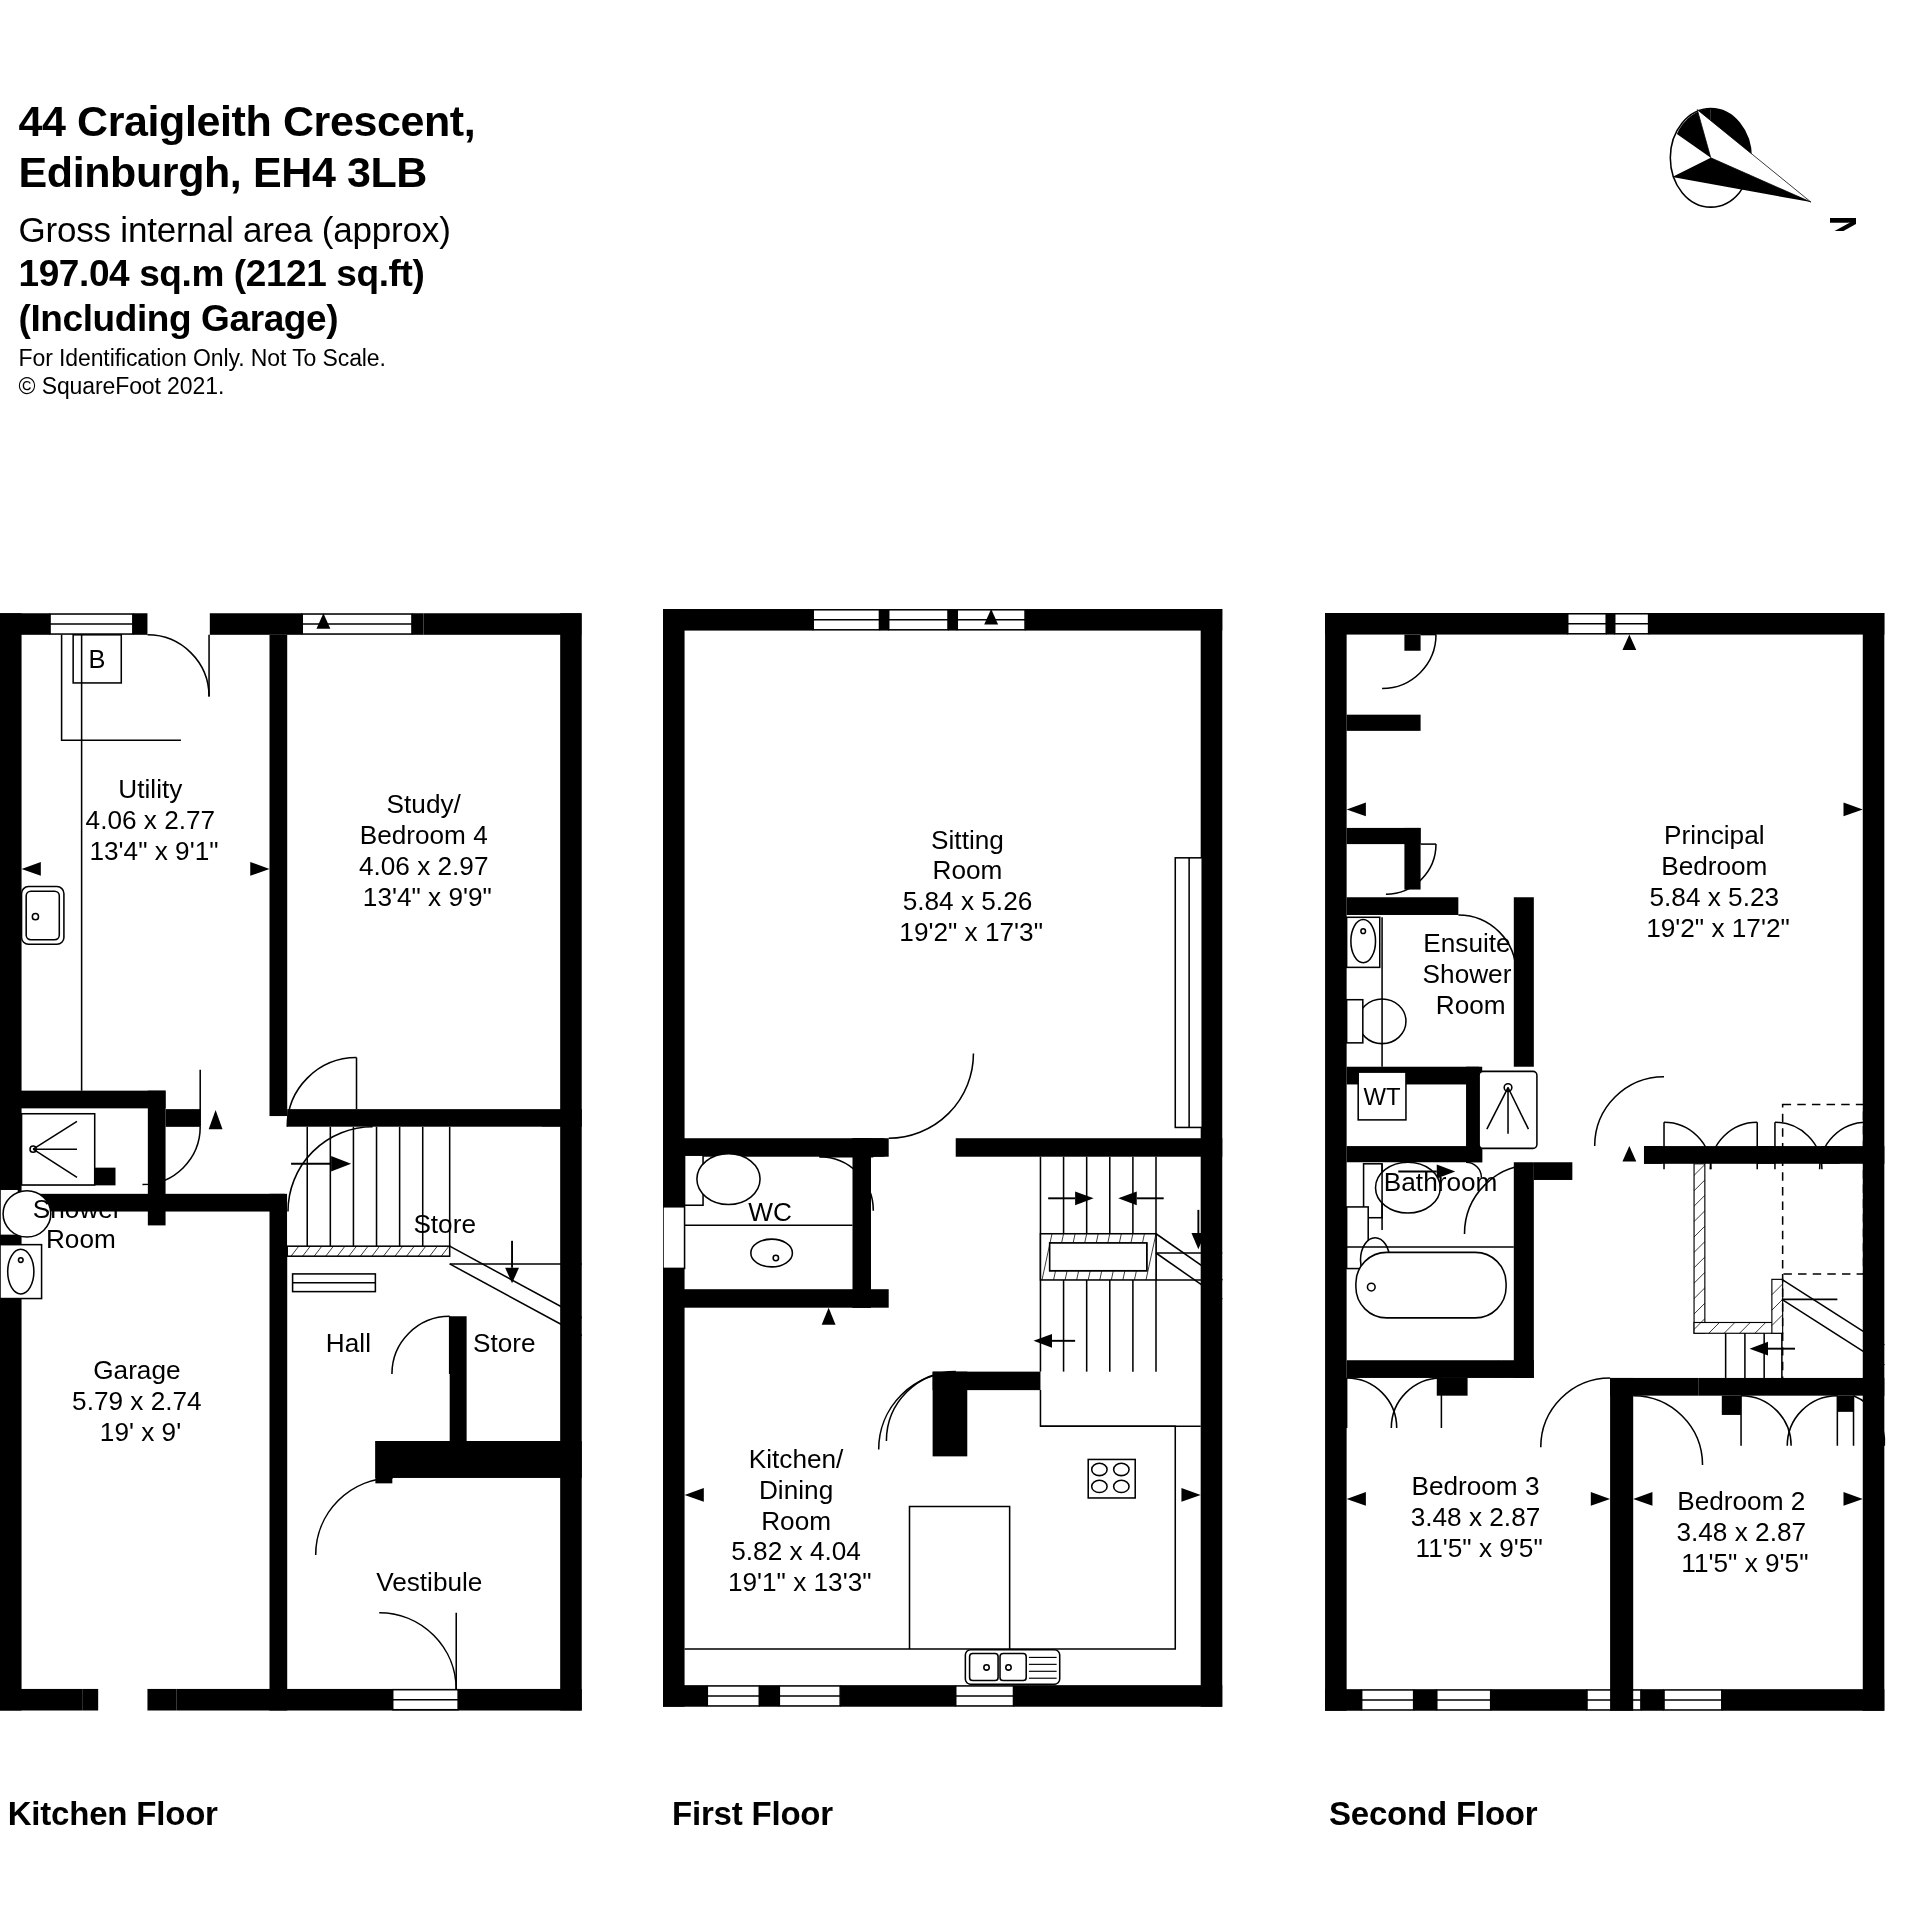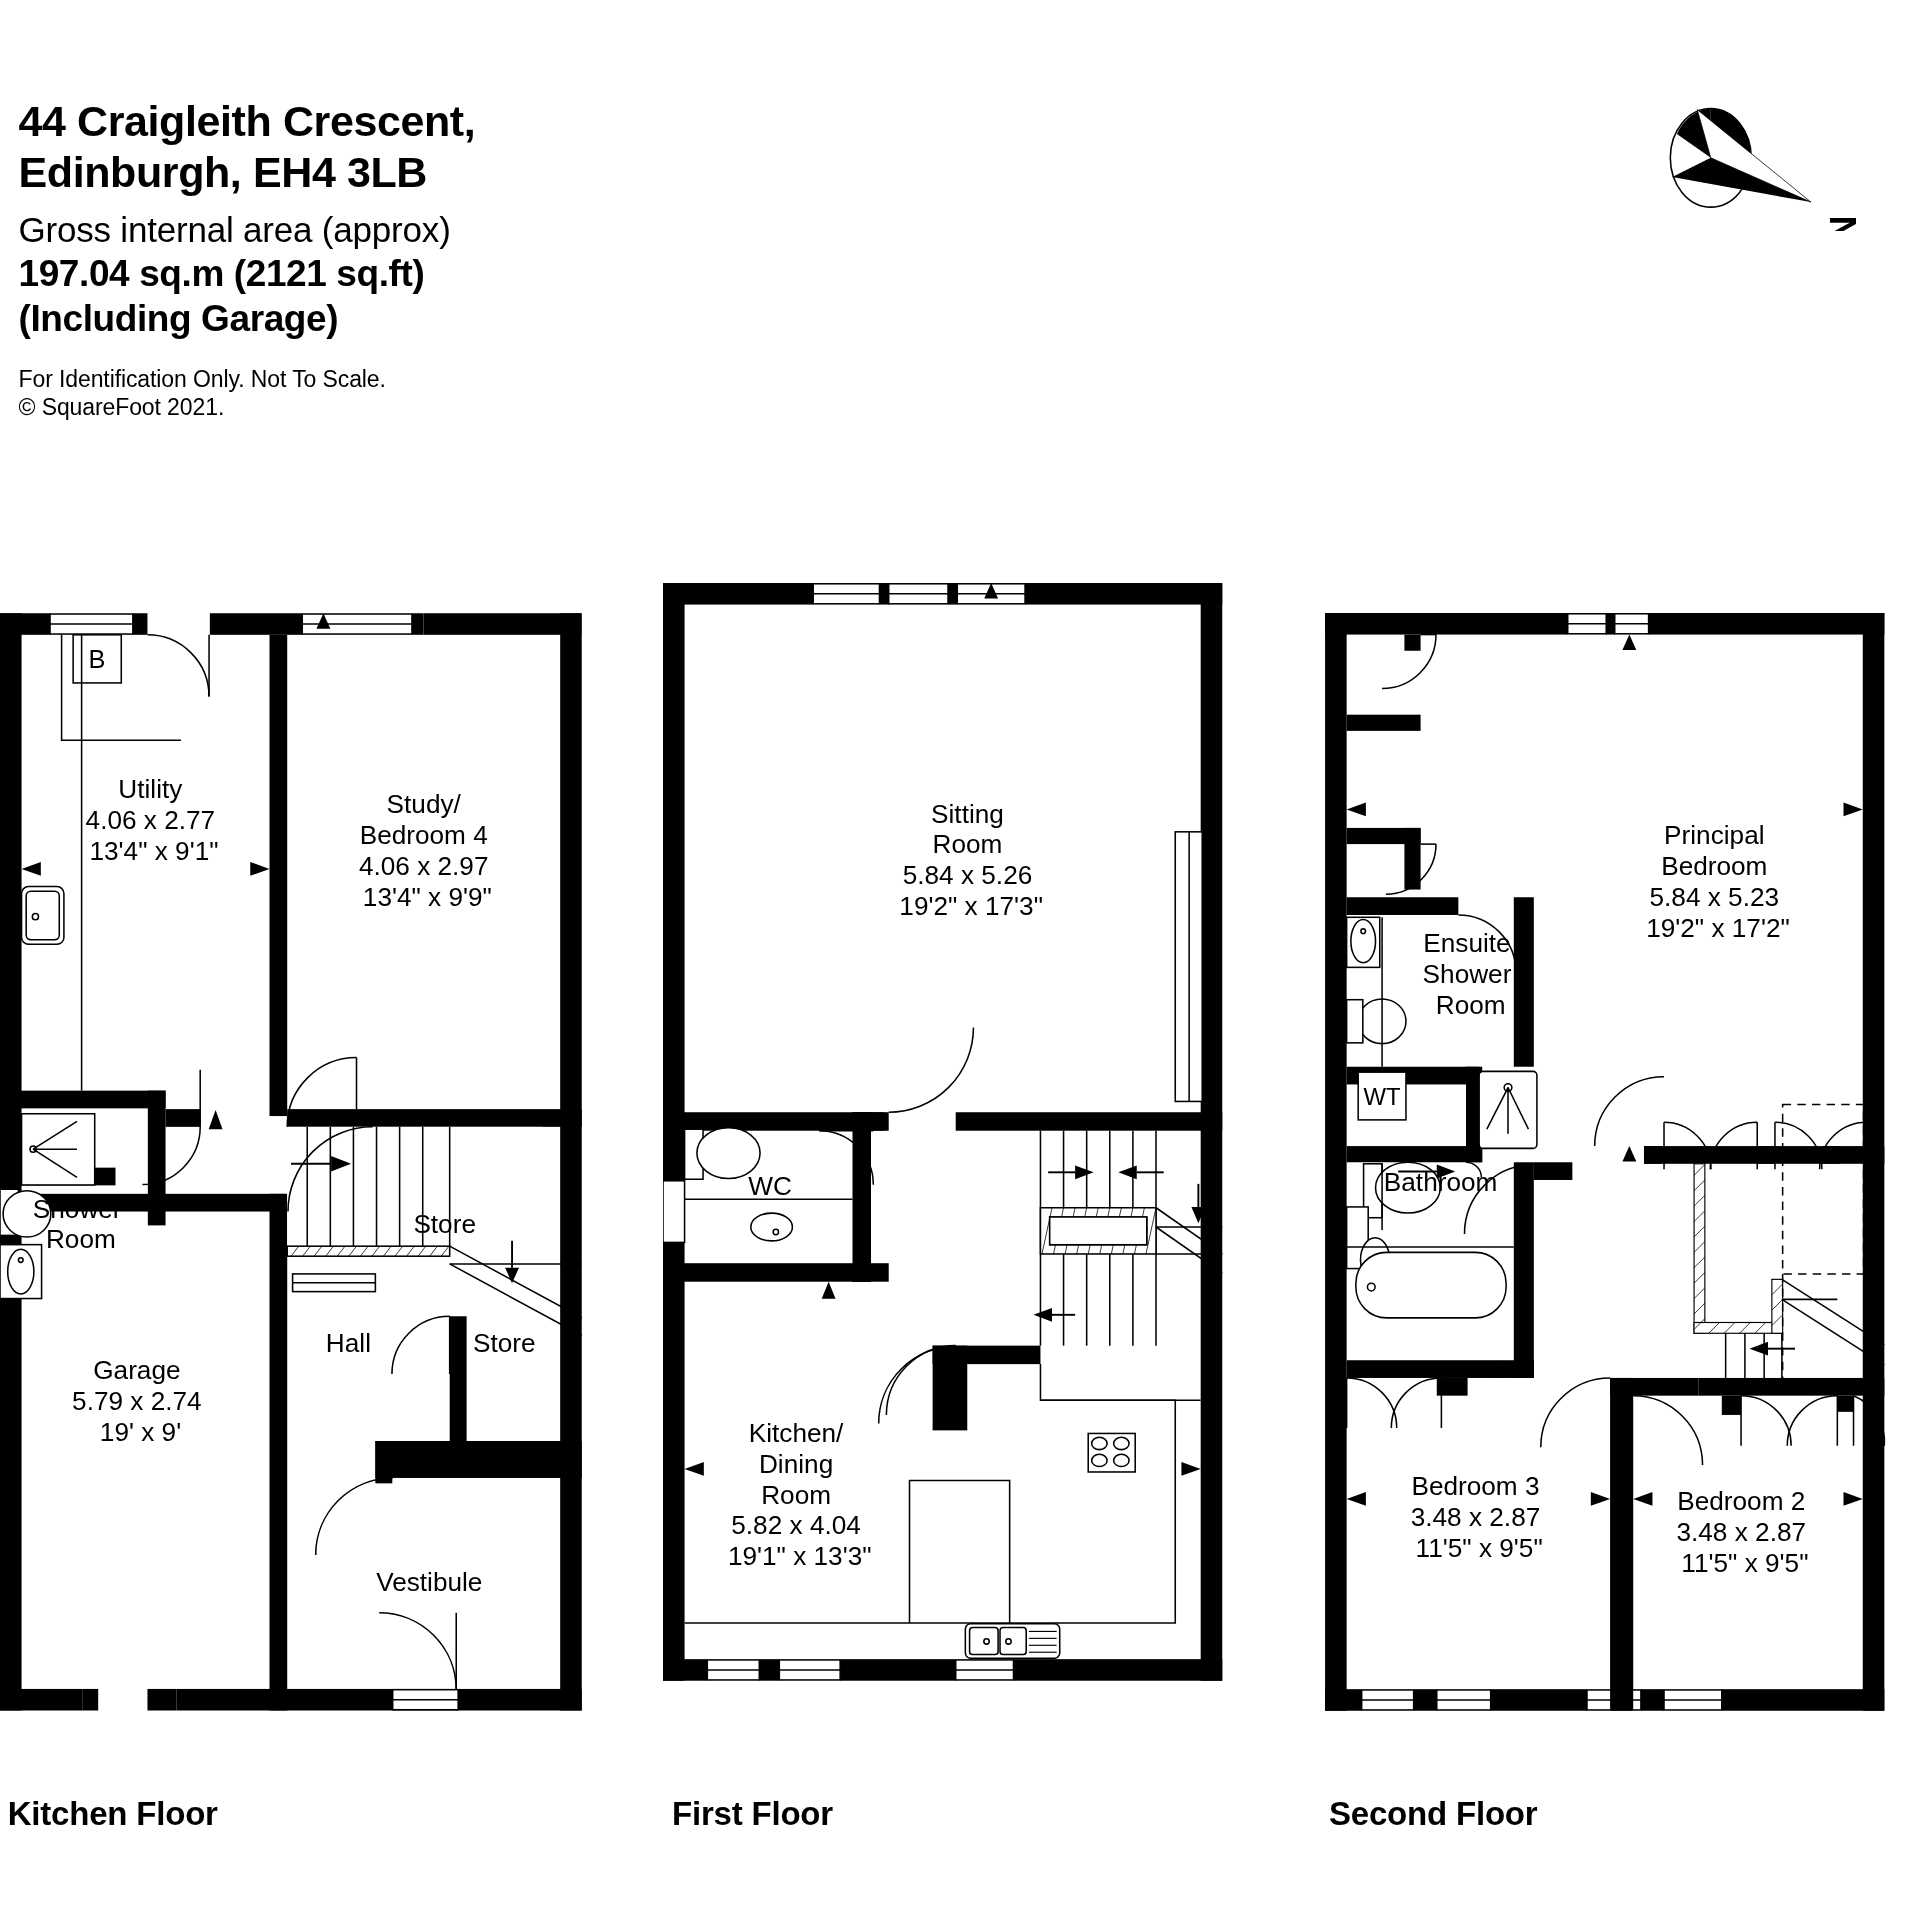--- a/index.html
+++ b/index.html
@@ -26,21 +26,21 @@
     font-size:40px;font-weight:bold;
     color:#ffffff;
     -webkit-text-stroke:1.2px #d8d8d8;
     letter-spacing:-0.8px;
     line-height:1;
     margin-left:-2.3px;
     margin-top:1.5px;
   }
   .gia-label{font-size:35px;margin-top:13px;letter-spacing:-0.2px;}
   .gia-value{font-size:37px;font-weight:bold;line-height:1.22;letter-spacing:-0.4px;white-space:pre-line;margin-top:0.8px;}
-  .disclaimer{font-size:23px;line-height:1.26;white-space:pre-line;margin-top:23px;letter-spacing:-0.1px;}
+  .disclaimer{font-size:23px;line-height:1.26;white-space:pre-line;margin-top:2px;letter-spacing:-0.1px;}
 
   .compass{position:absolute;left:1649px;top:100px;width:216px;height:131px;}
 
   .plan{position:absolute;}
   .plan svg{display:block;}
 
   .floor-label{
     position:absolute;
     font-size:33px;font-weight:bold;letter-spacing:-0.2px;
   }
@@ -297,21 +297,21 @@
     <text>
       <tspan x="1115" y="2540">Vestibule</tspan>
     </text>
     <text font-size="66">
       <tspan x="252" y="142">B</tspan>
     </text>
   </g>
 </svg>
 </div>
 
-<div class="plan" style="left:663px;top:583px;">
+<div class="plan" style="left:663px;top:609px;">
 <svg width="597" height="1117" viewBox="0 0 1550 2900">
   <g fill="#000">
 
     <rect x="0" y="0" width="390" height="56"></rect>
     <rect x="562" y="0" width="24" height="56"></rect>
     <rect x="740" y="0" width="24" height="56"></rect>
     <rect x="940" y="0" width="512" height="56"></rect>
 
     <rect x="0" y="0" width="56" height="2850"></rect>
 

